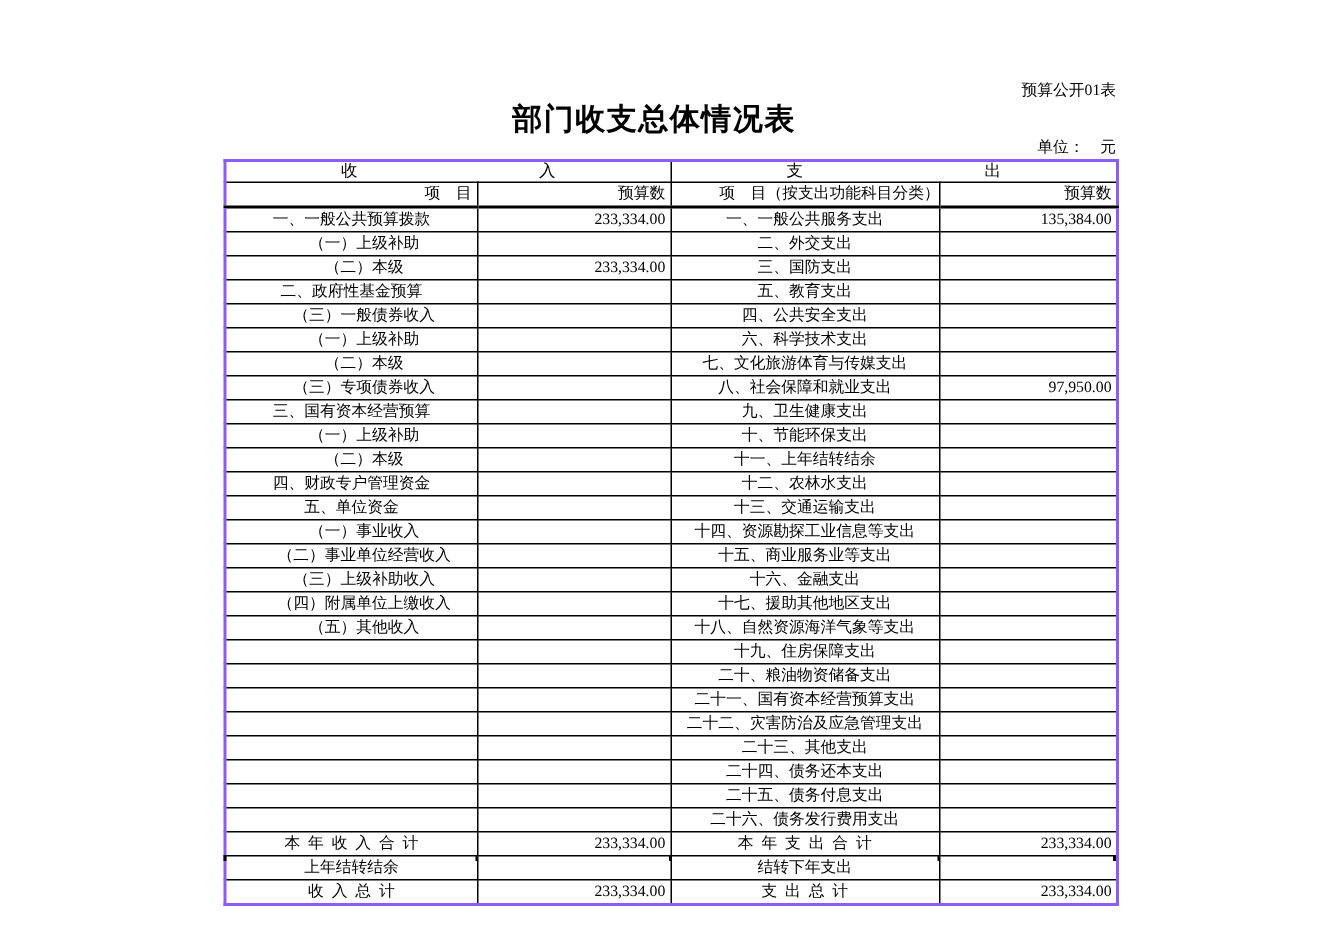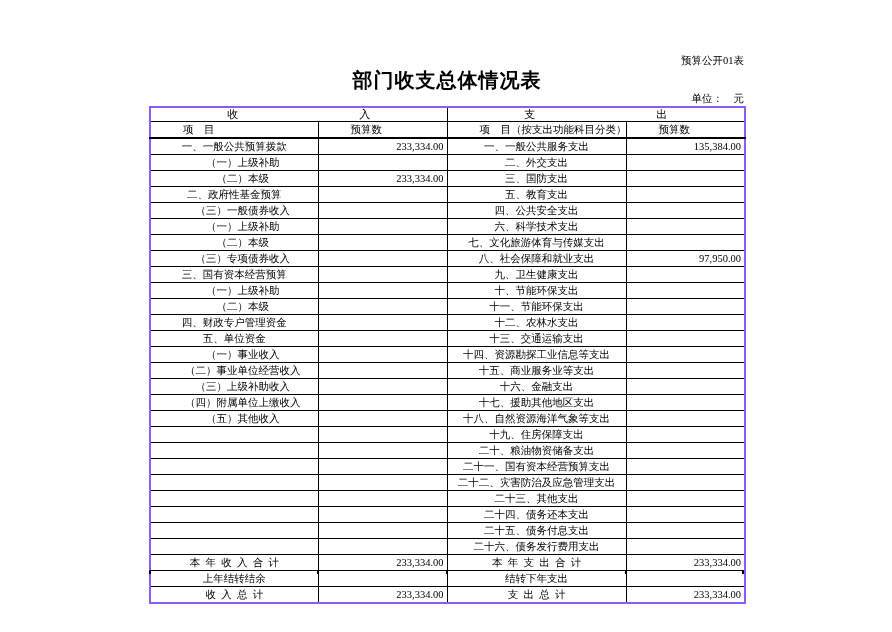--- a/index.html
+++ b/index.html
@@ -20,21 +20,21 @@
     top: 54px;
     left: 150px;
     width: 594px;
     text-align: right;
     font-size: 10.5px;
     line-height: 13px;
   }
   .page-title {
     position: absolute;
     top: 68px;
-    left: 150px;
+    left: 139px;
     width: 594px;
     text-align: center;
     font-size: 20px;
     font-weight: bold;
     letter-spacing: 1px;
     line-height: 24px;
   }
   .unit-label {
     position: absolute;
     top: 92px;
@@ -63,21 +63,21 @@
     white-space: nowrap;
     vertical-align: middle;
   }
   tr.section-header-row td {
     height: 13px;
     text-align: center;
     white-space: pre;
     font-size: 11px;
   }
   tr.col-header-row td {
-    text-align: left;
+    text-align: right;
     white-space: pre;
     border-bottom-width: 2px;
     padding-left: 32px;
   }
   td.mid {
     border-left-width: 2px;
   }
   td.item { text-align: center; }
   td.item.indent { padding-left: 20px; }
   td.item.center { text-align: center; white-space: pre; }
@@ -177,21 +177,21 @@
       </tr>
       <tr>
         <td class="item indent">（一）上级补助</td>
         <td class="val"></td>
         <td class="item mid">十、节能环保支出</td>
         <td class="val"></td>
       </tr>
       <tr>
         <td class="item indent">（二）本级</td>
         <td class="val"></td>
-        <td class="item mid">十一、节能环保支出</td>
+        <td class="item mid">十一、上年结转结余</td>
         <td class="val"></td>
       </tr>
       <tr>
         <td class="item">四、财政专户管理资金</td>
         <td class="val"></td>
         <td class="item mid">十二、农林水支出</td>
         <td class="val"></td>
       </tr>
       <tr>
         <td class="item">五、单位资金</td>

